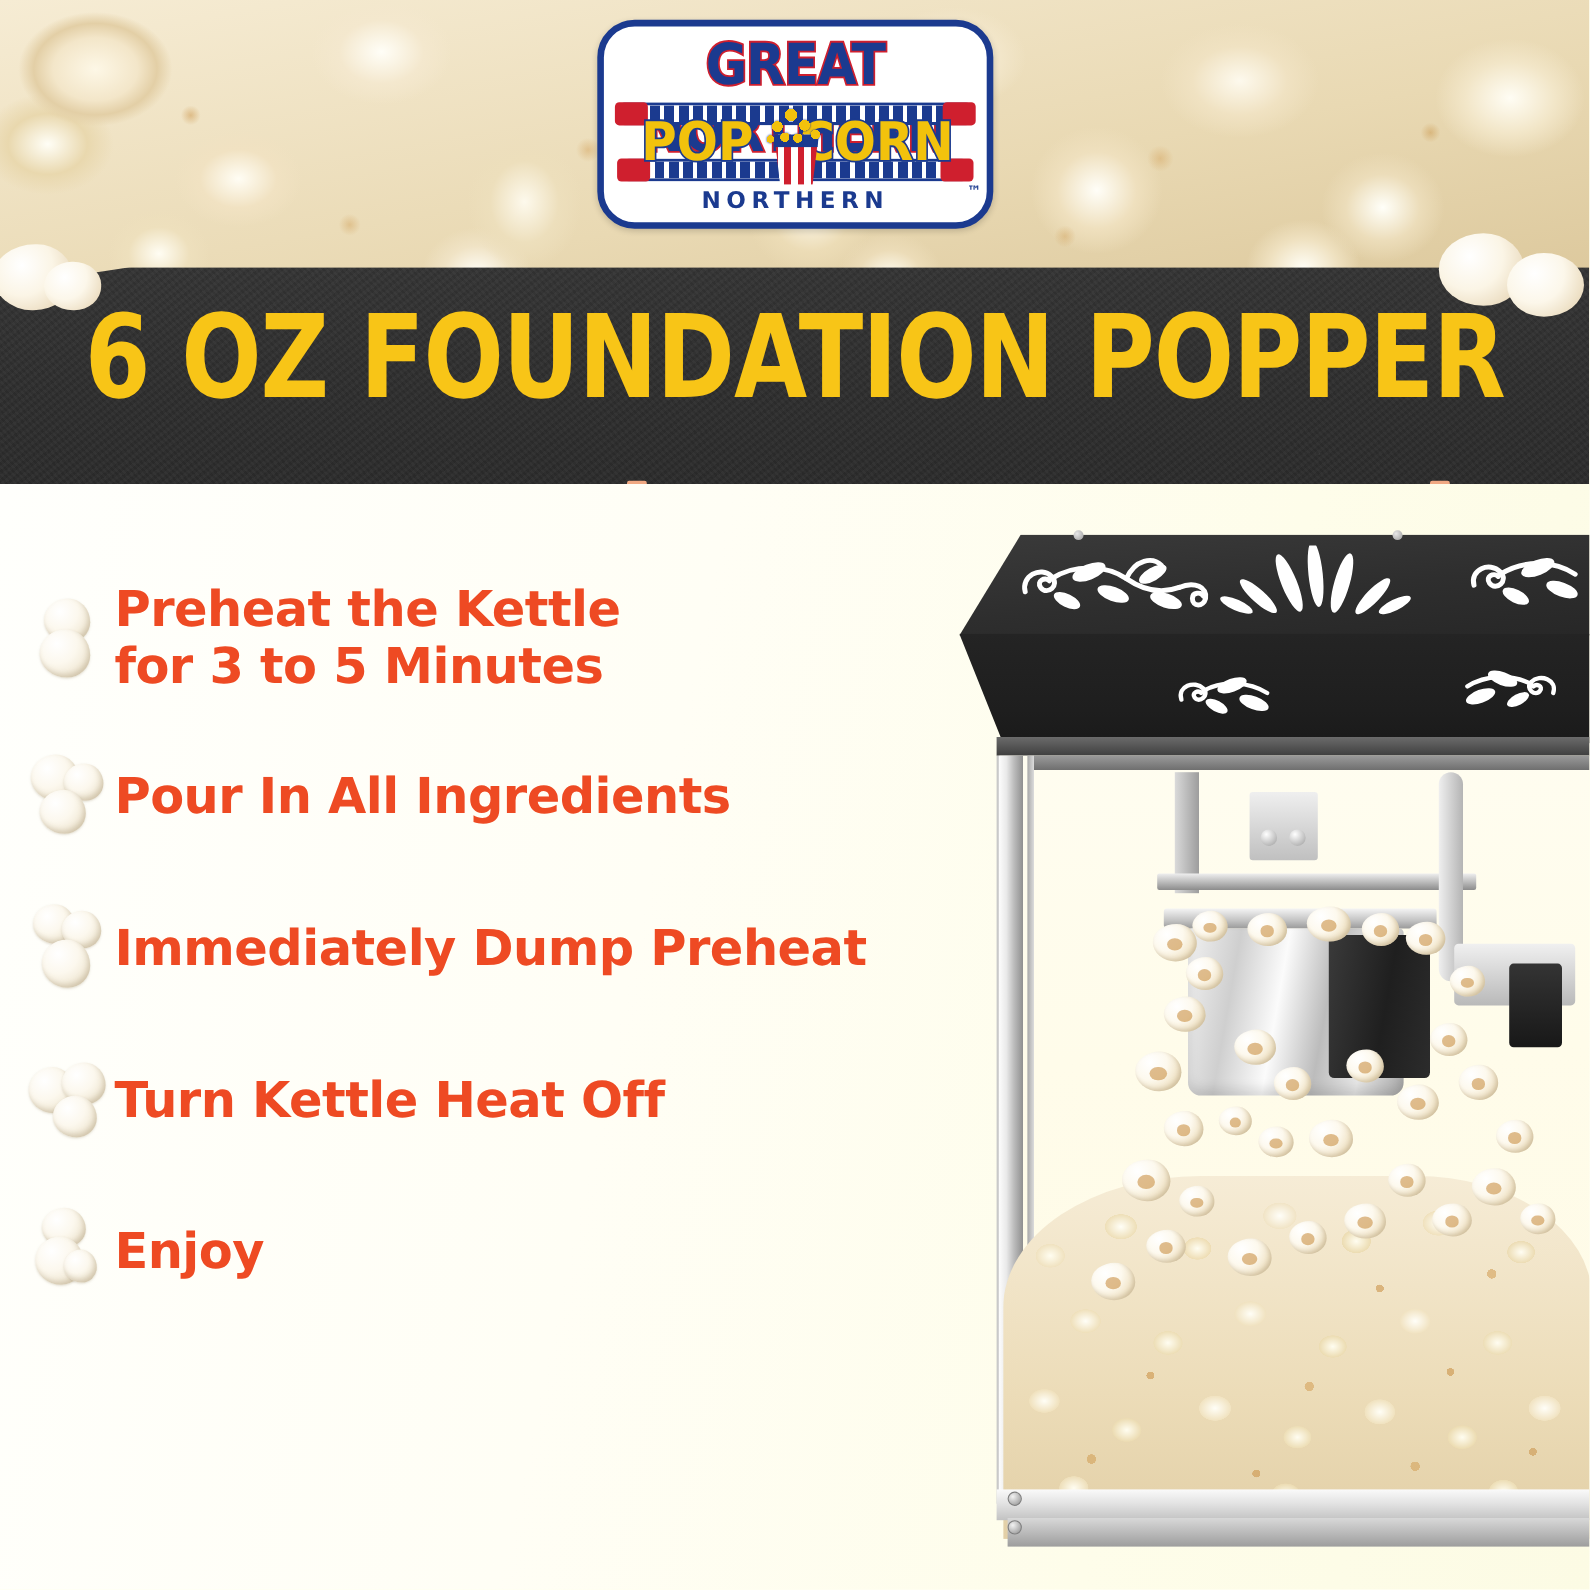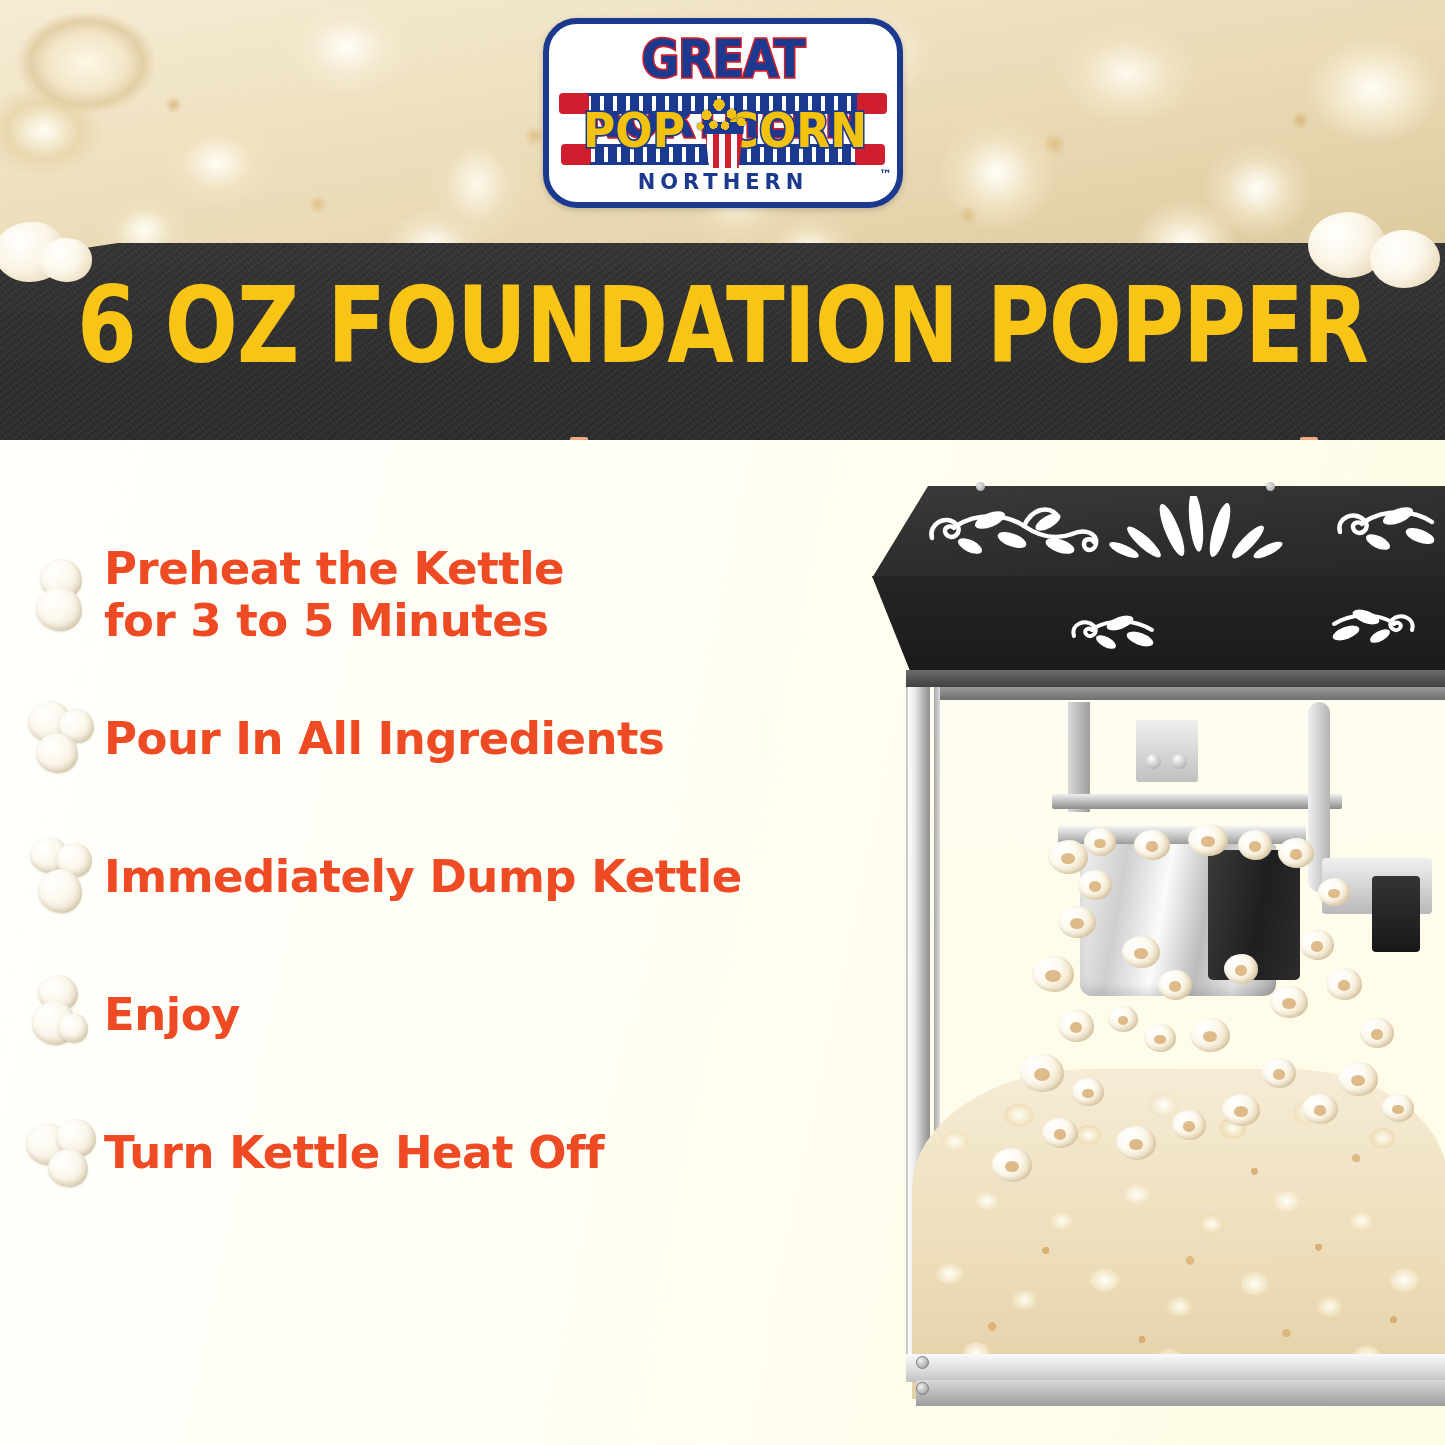--- a/index.html
+++ b/index.html
@@ -209,21 +209,21 @@
     position: absolute;
     left: 0; top: 440px;
     width: 1445px; height: 1005px;
     background: linear-gradient(102deg,#fffffc 0%, #fffef5 40%, #fefdea 72%, #fcfbe4 100%);
     z-index: 1;
   }
 
   
   .steps {
     position: absolute;
-    left: 24px; top: 103px;
+    left: 24px; top: 88px;
     width: 900px;
   }
   .step {
     display: flex;
     align-items: center;
     margin-bottom: 46px;
   }
   .step-bullet {
     position: relative;
     flex: 0 0 auto;
@@ -589,43 +589,43 @@
         </div>
       </div>
 
       <div class="step">
         <div class="step-bullet">
           <div class="kernel" style="left:6px;  top:6px;  width:38px; height:36px;"></div>
           <div class="kernel" style="left:32px; top:12px; width:36px; height:34px;"></div>
           <div class="kernel" style="left:14px; top:38px; width:44px; height:44px;"></div>
         </div>
         <div class="step-text">
-          <span class="ln">Immediately Dump Kettle</span>
+          <span class="ln">Immediately Dump Preheat</span>
+        </div>
+      </div>
+
+      <div class="step">
+        <div class="step-bullet">
+          <div class="kernel" style="left:2px;  top:16px; width:42px; height:42px;"></div>
+          <div class="kernel" style="left:32px; top:12px; width:40px; height:38px;"></div>
+          <div class="kernel" style="left:24px; top:42px; width:40px; height:38px;"></div>
+        </div>
+        <div class="step-text">
+          <span class="ln">Turn Kettle Heat Off</span>
         </div>
       </div>
 
       <div class="step">
         <div class="step-bullet">
           <div class="kernel" style="left:14px; top:6px;  width:40px; height:36px;"></div>
           <div class="kernel" style="left:8px;  top:32px; width:44px; height:44px;"></div>
           <div class="kernel" style="left:34px; top:44px; width:30px; height:30px;"></div>
         </div>
         <div class="step-text">
           <span class="ln">Enjoy</span>
-        </div>
-      </div>
-
-      <div class="step">
-        <div class="step-bullet">
-          <div class="kernel" style="left:2px;  top:16px; width:42px; height:42px;"></div>
-          <div class="kernel" style="left:32px; top:12px; width:40px; height:38px;"></div>
-          <div class="kernel" style="left:24px; top:42px; width:40px; height:38px;"></div>
-        </div>
-        <div class="step-text">
-          <span class="ln">Turn Kettle Heat Off</span>
         </div>
       </div>
 
     </div>
 
     <div class="machine">
 
       <div class="hood-top"></div>
       <div class="hood-bolt" style="left:104px;"></div>
       <div class="hood-bolt" style="left:394px;"></div>

